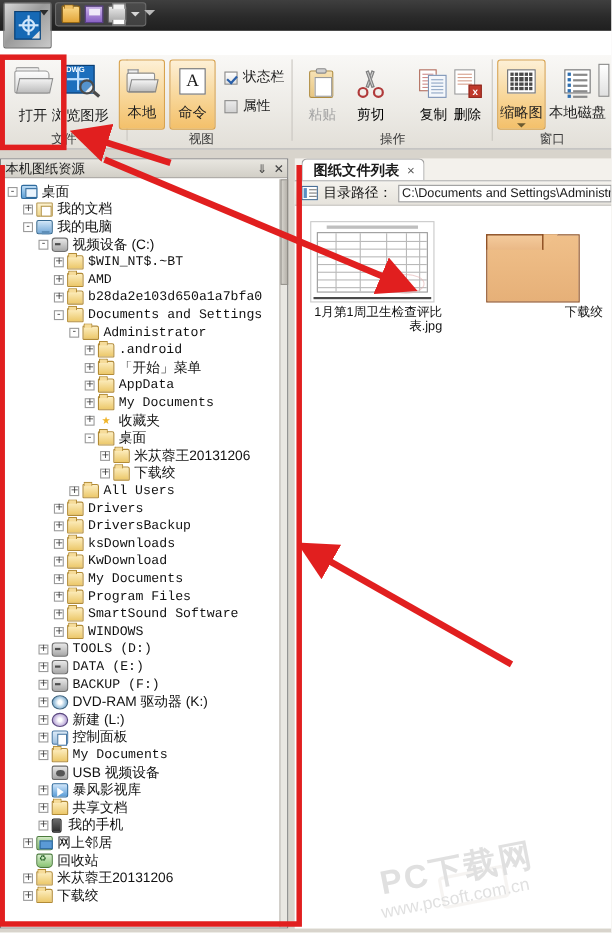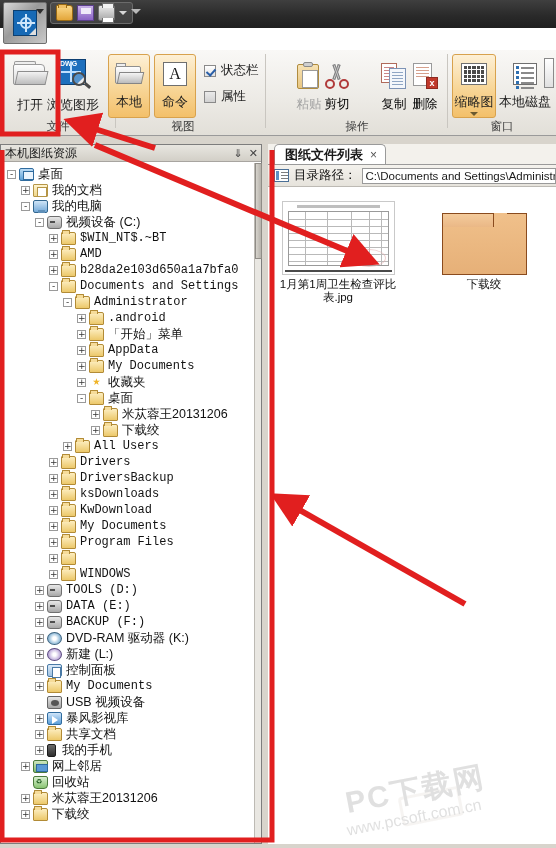--- a/index.html
+++ b/index.html
@@ -279,21 +279,21 @@
   .ic-pathlist{width:15px;height:13px;background:#fff;border:1px solid #4a6f96;position:relative;}
   .ic-pathlist:before{content:"";position:absolute;left:1px;top:1px;width:3px;height:9px;background:#5b90c4;}
   .ic-pathlist:after{content:"";position:absolute;left:6px;top:2px;width:7px;height:1px;background:#7d7d7d;box-shadow:0 3px 0 #7d7d7d,0 6px 0 #7d7d7d;}
   .pathbar .lb{font-size:12.5px;color:#111;white-space:nowrap;}
   .pathinput{
     flex:1;height:16px;background:#fff;border:1px solid #9a9a9a;
     font-size:11.5px;color:#1a1a1a;line-height:15px;padding-left:3px;
     white-space:nowrap;overflow:hidden;margin-right:0;
   }
   .filegrid{position:absolute;left:0;top:22px;width:100%;bottom:0;padding:8px 0 0 0;}
-  .fitem{position:absolute;width:128px;text-align:center;}
+  .fitem{position:absolute;width:128px;text-align:right;}
   .fitem .thumbwrap{height:82px;display:flex;align-items:flex-end;justify-content:center;}
   .fname{font-size:11.5px;color:#111;line-height:13px;word-break:break-all;margin-top:3px;}
 
   .thumb-sheet{
     width:113px;height:74px;background:#fff;border:1px solid #c9c9c9;
     position:relative;overflow:hidden;
   }
   .thumb-sheet .hdr{position:absolute;left:14px;top:3px;right:14px;height:3px;background:#bfbfbf;}
   .thumb-sheet .grid{position:absolute;left:5px;top:9px;right:5px;bottom:8px;border:1px solid #9a9a9a;}
   .thumb-sheet .grid i{position:absolute;left:0;right:0;height:1px;background:#b9b9b9;}
@@ -409,21 +409,21 @@
       <div class="chkrow" style="left:104px;top:38px;">
         <span class="chkbox off"></span>
         <span>属性</span>
       </div>
 
       <div class="rgroup-label">视图</div>
       <div class="sep"></div>
     </div>
 
     <div class="rgroup" style="left:266px;width:182px;">
-      <div class="sbtn disabled" style="left:20px;">
+      <div class="sbtn disabled" style="left:4px;">
         <div class="ico">
           <div class="ic-paste">
               <div class="bd"></div>
               <div class="pg"></div>
               <div class="clip"></div>
             </div>
         </div>
         <span class="lbl">粘贴</span>
       </div>
       <div class="sbtn" style="left:48px;">
@@ -636,20 +636,21 @@
             <span>My Documents</span>
           </div>
           <div class="tnode" style="padding-left: 48px;">
             <span class="exp">+</span>
             <span class="ti ti-folder"></span>
             <span>Program Files</span>
           </div>
           <div class="tnode" style="padding-left: 48px;">
             <span class="exp">+</span>
             <span class="ti ti-folder"></span>
+            <span>SmartSound Software</span>
           </div>
           <div class="tnode" style="padding-left: 48px;">
             <span class="exp">+</span>
             <span class="ti ti-folder"></span>
             <span>WINDOWS</span>
           </div>
           <div class="tnode" style="padding-left: 34px;">
             <span class="exp">+</span>
             <span class="ti ti-disk"></span>
             <span>TOOLS (D:)</span>

